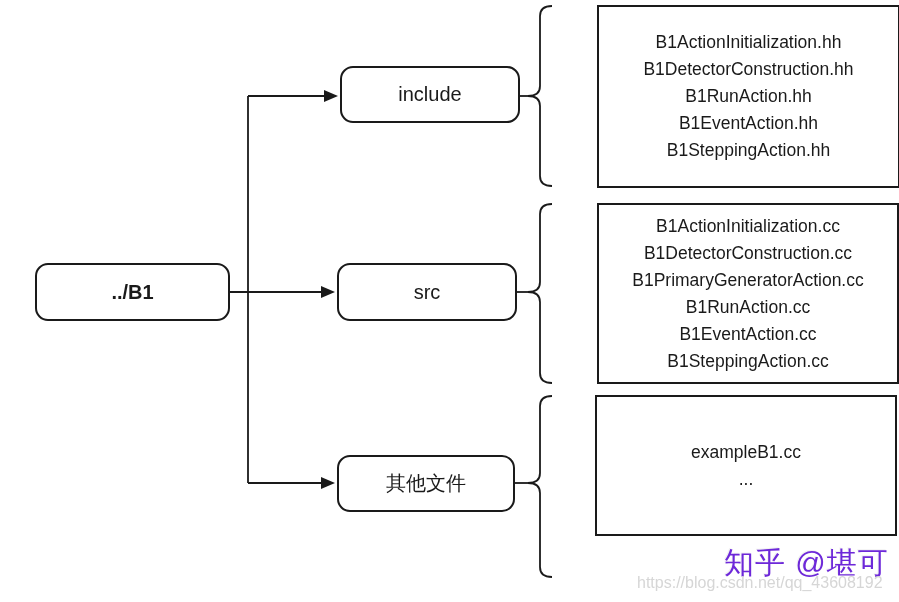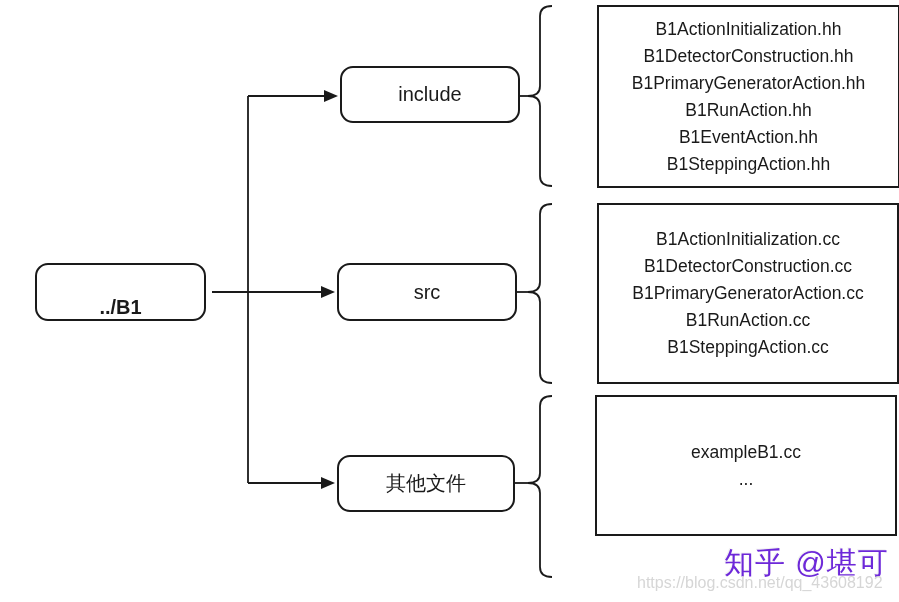--- a/index.html
+++ b/index.html
@@ -7,21 +7,21 @@
     position:relative;width:899px;height:602px;background:#ffffff;overflow:hidden;
     font-family:"Liberation Sans","DejaVu Sans",sans-serif;color:#1a1a1a;
   }
   svg.wires{position:absolute;left:0;top:0;z-index:1;}
   .node{
     position:absolute;z-index:2;background:#ffffff;
     border:2px solid #1a1a1a;border-radius:13px;
     display:flex;align-items:center;justify-content:center;
     font-size:20px;box-sizing:border-box;
   }
-  .node.root{left:35px;top:263px;width:171px;height:58px;font-weight:bold;align-items:flex-end;}
+  .node.root{left:35px;top:263px;width:195px;height:58px;font-weight:bold;}
   .node.b-include{left:340px;top:66px;width:180px;height:57px;}
   .node.b-src{left:337px;top:263px;width:180px;height:58px;}
   .node.b-other{left:337px;top:455px;width:178px;height:57px;}
   .filebox{
     position:absolute;z-index:2;background:#ffffff;
     border:2px solid #1a1a1a;box-sizing:border-box;
     display:flex;flex-direction:column;align-items:center;justify-content:center;
     font-size:17.5px;line-height:27px;text-align:center;white-space:nowrap;margin-left:32px;
   }
   .filebox.f-include{left:565px;top:5px;width:303px;height:183px;}
@@ -75,31 +75,31 @@
     <span>其他文件</span>
   </div>
 
   <div class="node b-src">
     <span>src</span>
   </div>
 
   <div class="filebox f-include">
     <div>B1ActionInitialization.hh</div>
     <div>B1DetectorConstruction.hh</div>
-    <div>B1PrimaryGeneratorAction.hh</div>
     <div>B1RunAction.hh</div>
     <div>B1EventAction.hh</div>
     <div>B1SteppingAction.hh</div>
   </div>
 
   <div class="filebox f-src">
     <div>B1ActionInitialization.cc</div>
     <div>B1DetectorConstruction.cc</div>
     <div>B1PrimaryGeneratorAction.cc</div>
     <div>B1RunAction.cc</div>
+    <div>B1EventAction.cc</div>
     <div>B1SteppingAction.cc</div>
   </div>
 
   <div class="filebox f-other">
     <div>exampleB1.cc</div>
     <div>...</div>
   </div>
 
   <div class="wm-zhihu">知乎 @堪可</div>
   <div class="wm-url">https://blog.csdn.net/qq_43608192</div>

